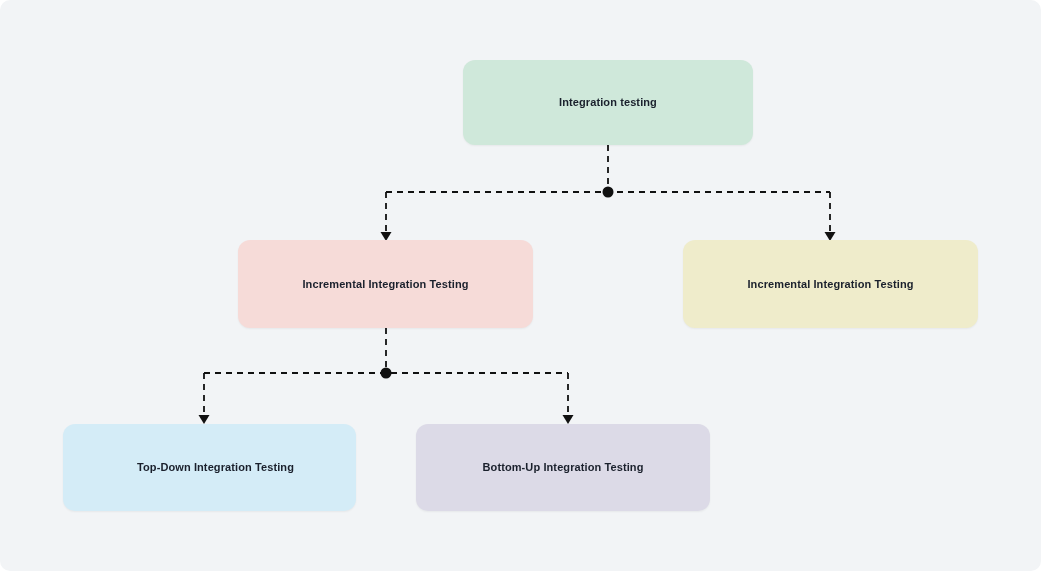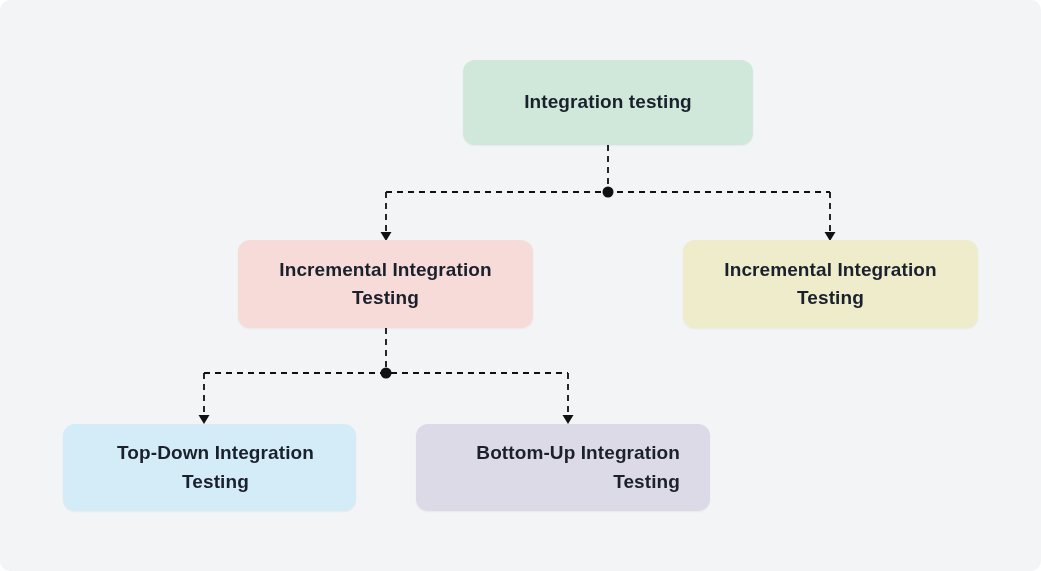--- a/index.html
+++ b/index.html
@@ -32,21 +32,21 @@
     pointer-events: none;
   }
   .node {
     position: absolute;
     box-sizing: border-box;
     border-radius: 12px;
     display: flex;
     align-items: center;
     justify-content: center;
     text-align: center;
-    font-size: 19px;
+    font-size: 11px;
     font-weight: 600;
     letter-spacing: 0.1px;
     color: var(--text);
     line-height: 1.5;
     padding: 8px 30px;
     box-shadow: 0 1px 2px rgba(0,0,0,0.05);
   }
   #node-root        { left: 463px; top: 60px;  width: 290px; height: 85px; }
   #node-incremental-left  { left: 238px; top: 240px; width: 295px; height: 88px; }
   #node-incremental-right { left: 683px; top: 240px; width: 295px; height: 88px; }

